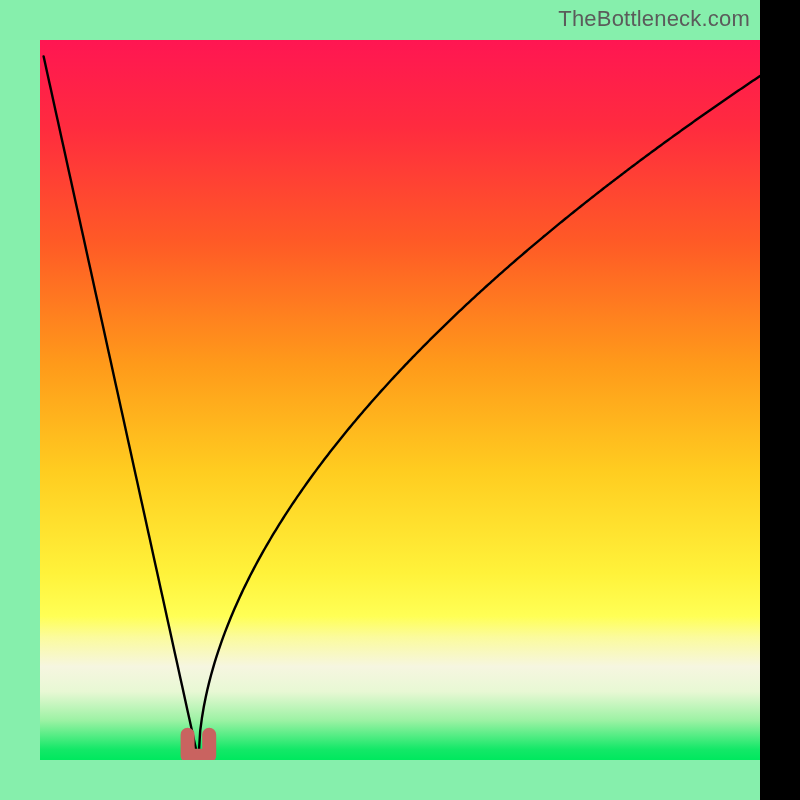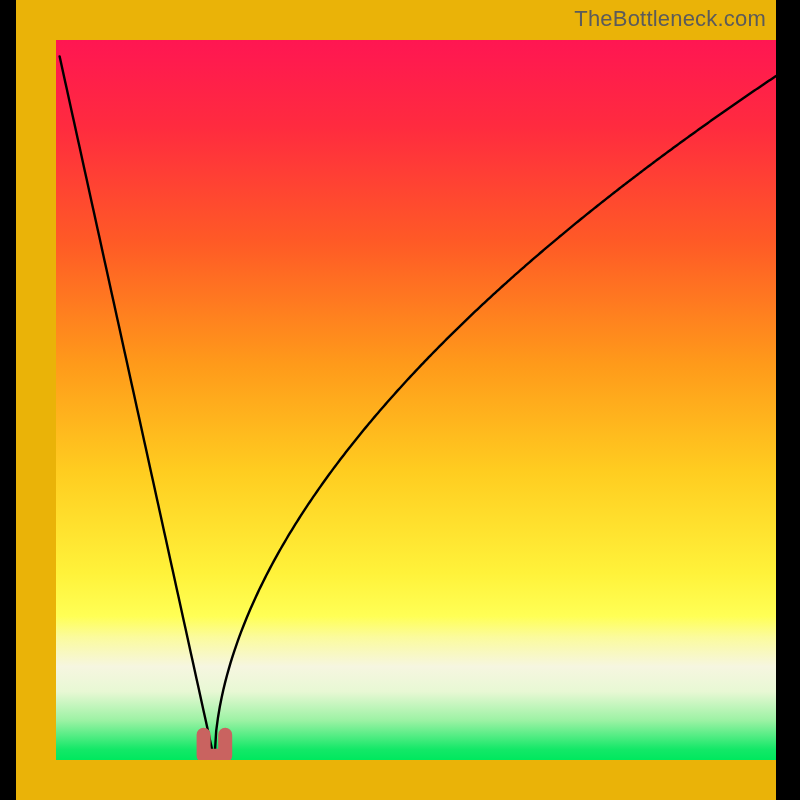--- a/index.html
+++ b/index.html
@@ -10,22 +10,21 @@
     overflow: hidden;
     background: #000;
     font-family: Arial, Helvetica, sans-serif;
   }
   .frame {
     position: absolute;
     left: 0;
     top: 0;
     width: 760px;
     height: 800px;
-    background: #eab308;
-    margin-left: 16px;
+    background: #86efac;
   }
   .plot-area {
     position: absolute;
     left: 40px;
     top: 40px;
     width: 720px;
     height: 720px;
   }
   .gradient {
     position: absolute;

